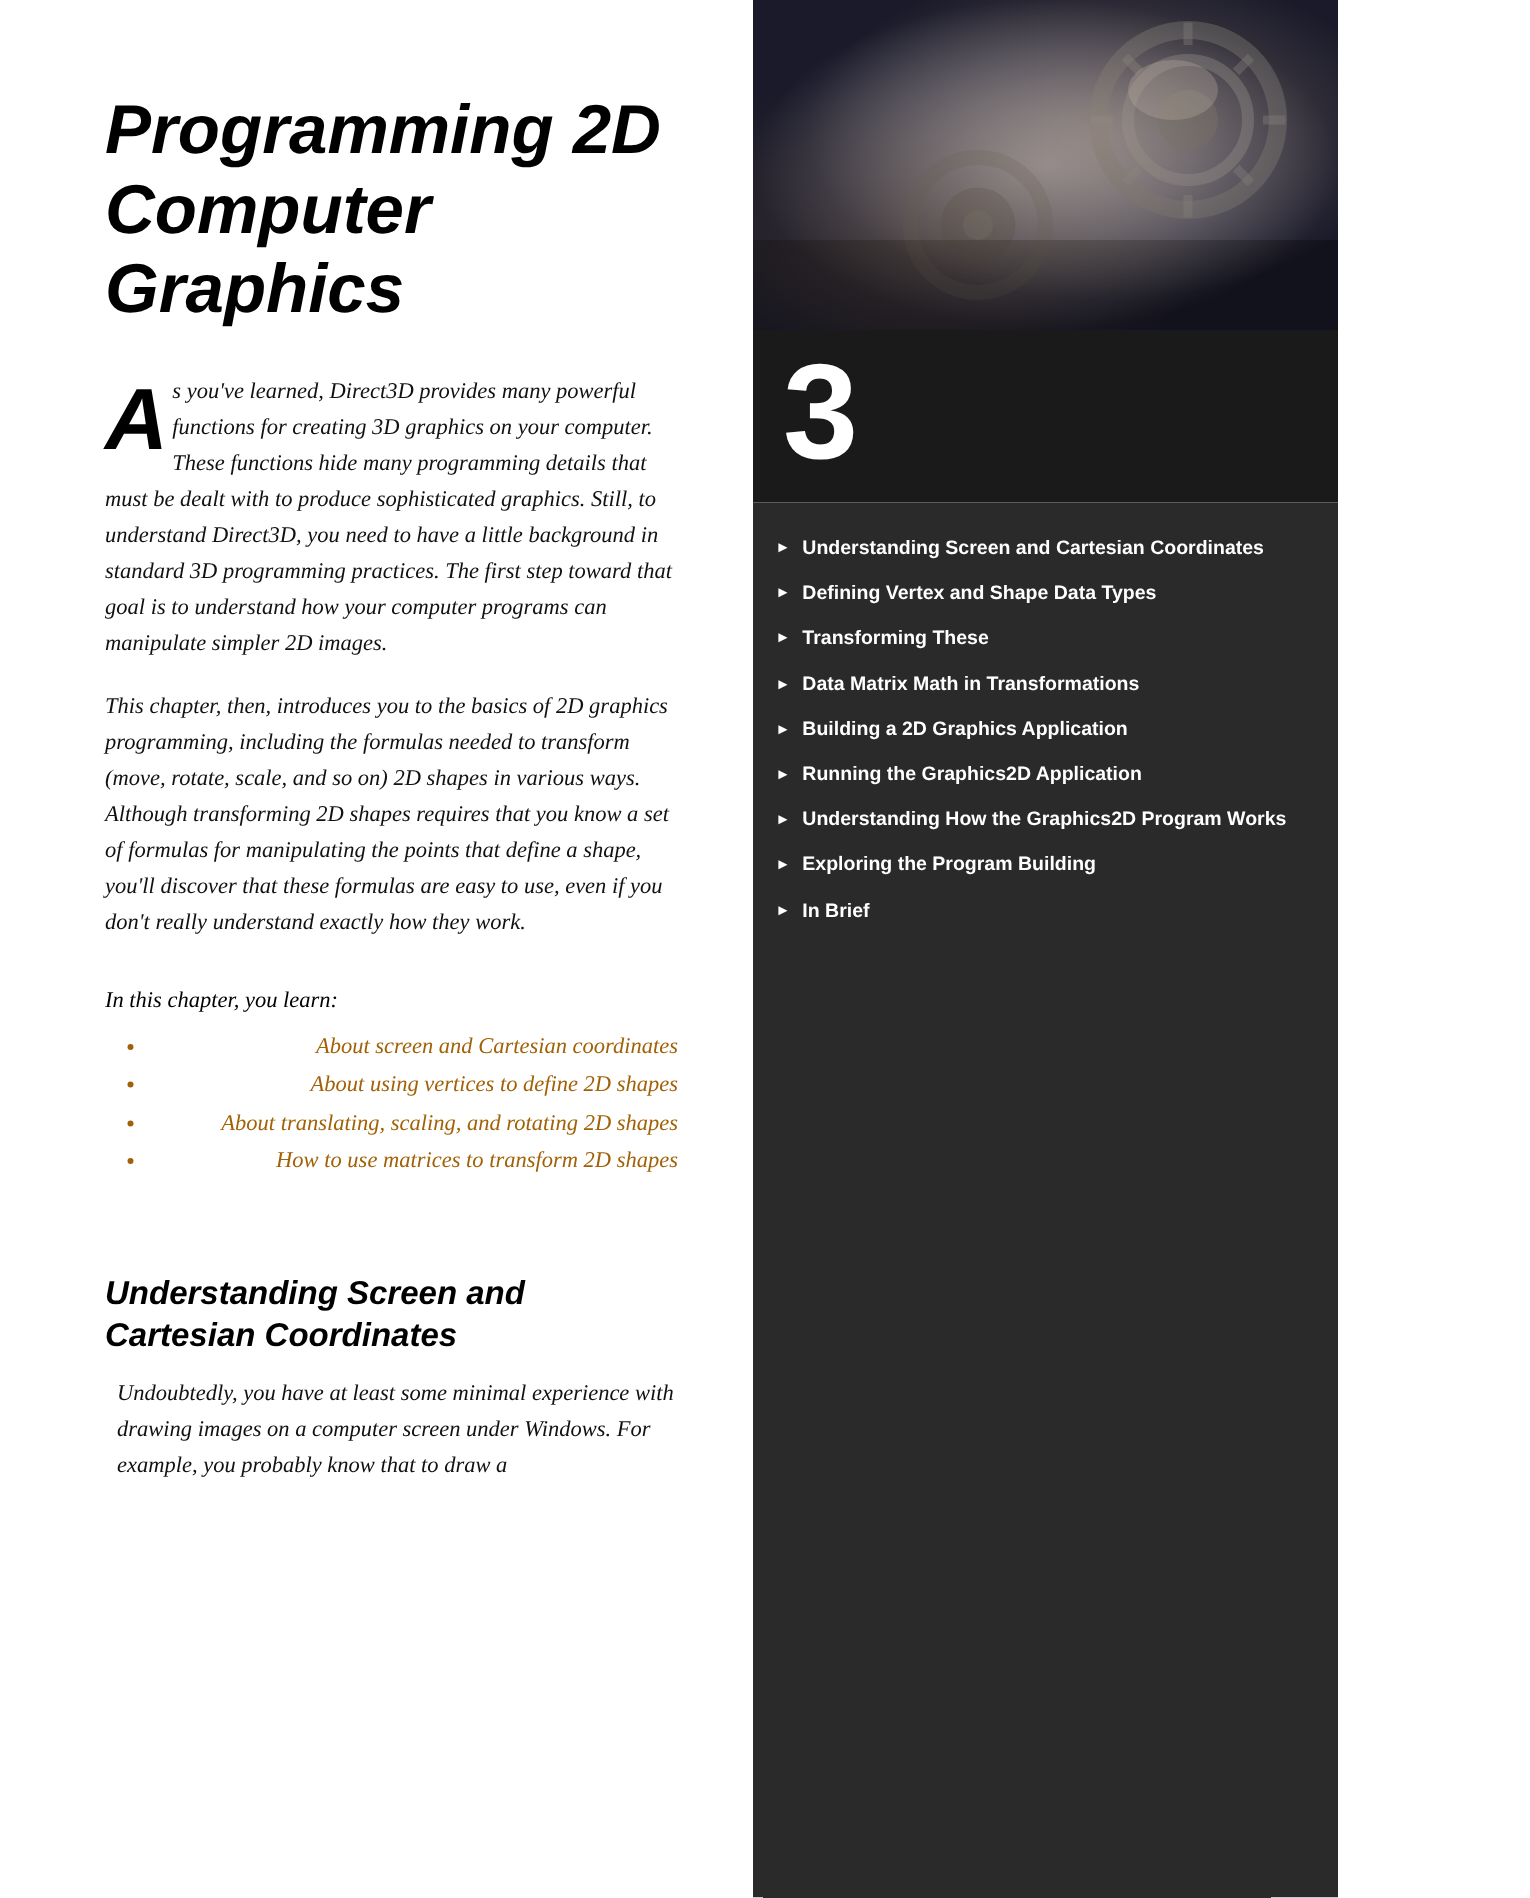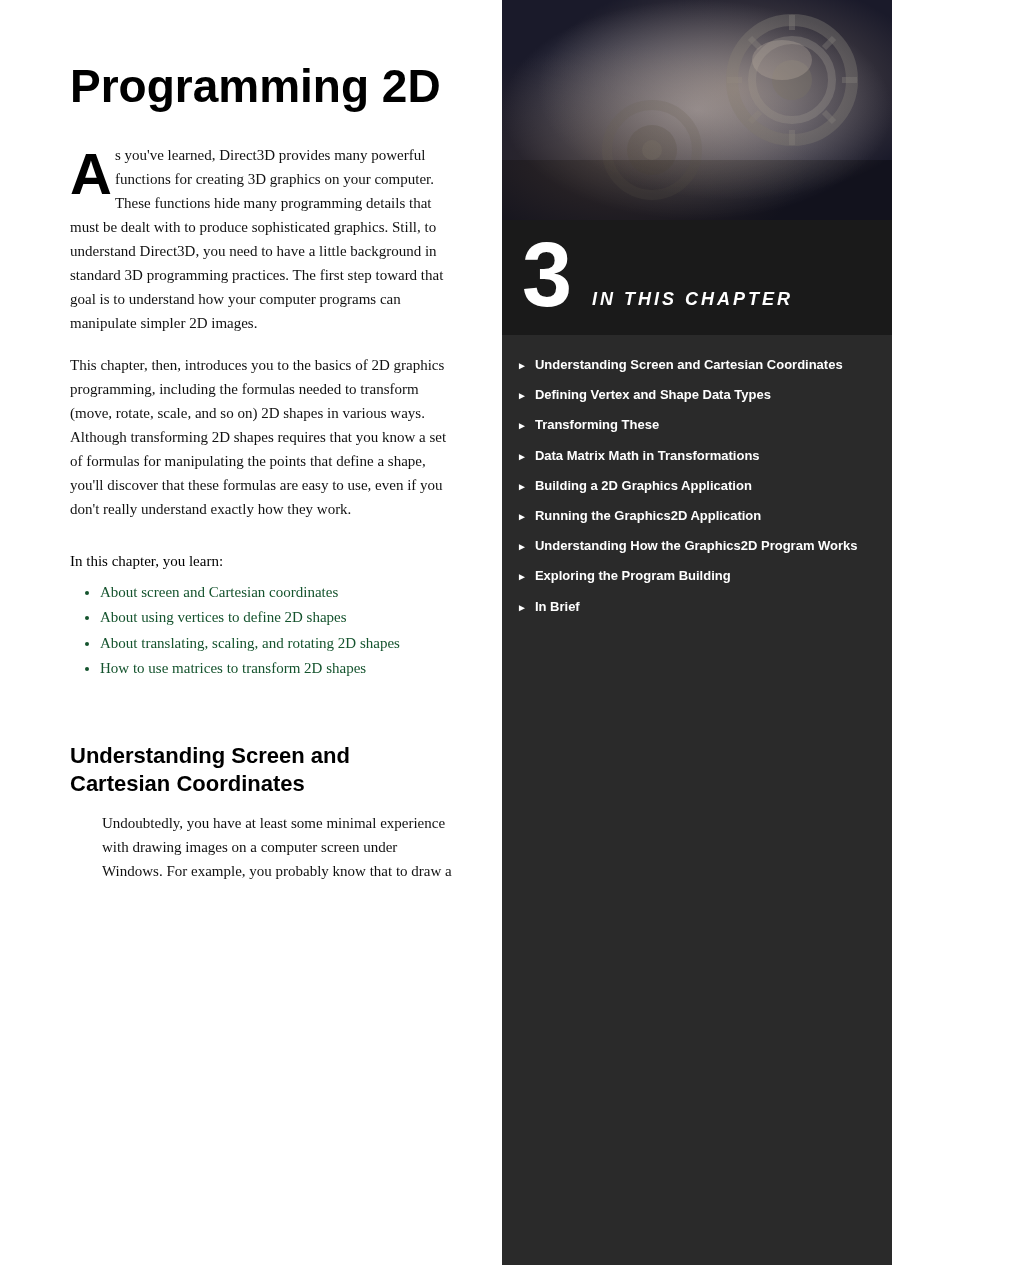--- a/index.html
+++ b/index.html
@@ -12,20 +12,21 @@
       display: flex;
       flex-direction: row;
     }
 
     
     .main-content {
       width: 502px;
       padding: 60px 50px 60px 70px;
       display: flex;
       flex-direction: column;
+      font-style: italic;
     }
 
     
     .sidebar {
       width: 390px;
       display: flex;
       flex-direction: column;
       background: #fff;
     }
 
@@ -148,47 +149,49 @@
 
     .bullet-list {
       list-style: disc;
       margin-left: 30px;
       margin-bottom: 25px;
     }
 
     .bullet-list li {
       font-size: 15px;
       line-height: 1.7;
-      color: #14532d;
+      color: #a16207;
+      text-align: right;
     }
 
     .section-heading {
       font-size: 22px;
       font-weight: bold;
       font-family: Arial, sans-serif;
       color: #000;
       margin-top: 35px;
       margin-bottom: 12px;
       line-height: 1.3;
     }
 
     .section-body {
       font-size: 15px;
       line-height: 1.6;
       color: #111;
-      margin-left: 32px;
+      margin-left: 8px;
     }
   </style>
 </head>
 <body>
 
 <div class="main-content">
 
   <h1 class="book-title">
     <span>Programming 2D</span><br>
+    <span>Computer Graphics</span>
   </h1>
 
   <p class="drop-cap-para">
     <span class="drop-cap">A</span><span>s you've learned, Direct3D provides many powerful functions for creating 3D graphics on your computer. These functions hide many programming details that must be dealt with to produce sophisticated graphics. Still, to understand Direct3D, you need to have a little background in standard 3D programming practices. The first step toward that goal is to understand how your computer programs can manipulate simpler 2D images.</span>
   </p>
 
   <p class="body-para">This chapter, then, introduces you to the basics of 2D graphics programming, including the formulas needed to transform (move, rotate, scale, and so on) 2D shapes in various ways. Although transforming 2D shapes requires that you know a set of formulas for manipulating the points that define a shape, you'll discover that these formulas are easy to use, even if you don't really understand exactly how they work.</p>
 
   <p class="learn-label">In this chapter, you learn:</p>
 
@@ -240,21 +243,20 @@
       <circle cx="150" cy="150" r="10" fill="#666" opacity="0.5"></circle>
 
       <ellipse cx="280" cy="60" rx="30" ry="20" fill="rgba(200,190,180,0.3)"></ellipse>
 
       <rect x="0" y="160" width="390" height="60" fill="rgba(0,0,0,0.3)"></rect>
     </svg>
   </div>
 
   <div class="chapter-number-block">
     <span class="chapter-number">3</span>
-    <span class="in-this-chapter-label">IN THIS CHAPTER</span>
   </div>
 
   <div class="sidebar-nav">
 
     <div class="sidebar-nav-item">
       <span class="nav-bullet">►</span>
       <span class="nav-item-text">Understanding Screen and Cartesian Coordinates</span>
     </div>
 
     <div class="sidebar-nav-item">

